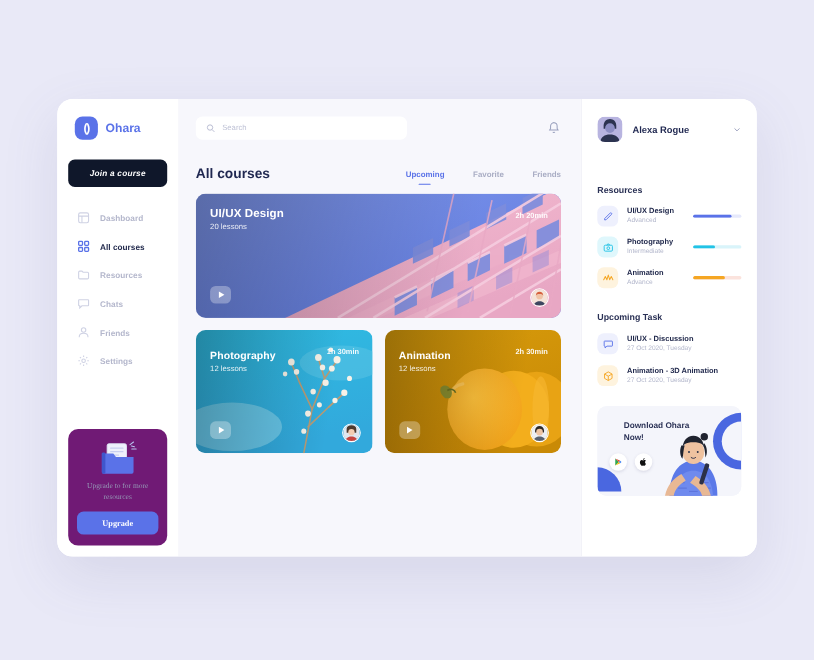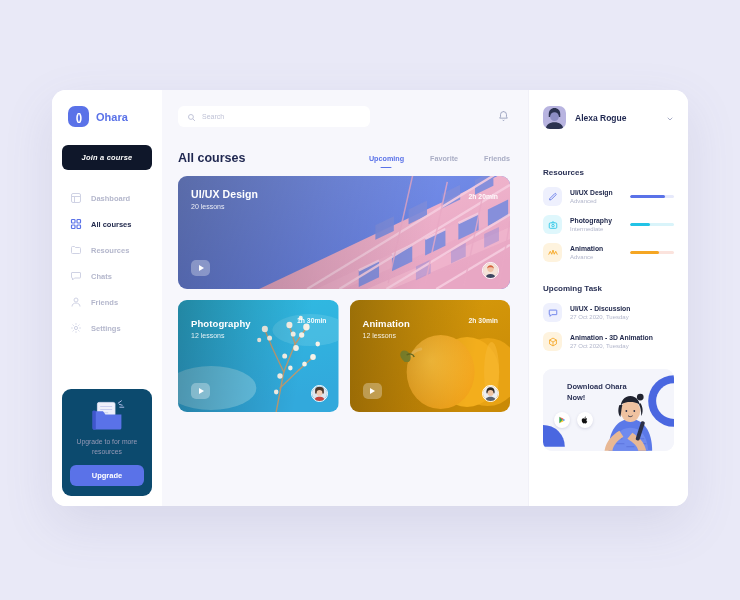--- a/index.html
+++ b/index.html
@@ -55,25 +55,26 @@
     position: relative;
   }
   .nav-item .nav-ico { width: 12px; height: 12px; flex: 0 0 12px; display:flex; align-items:center; justify-content:center; }
   .nav-item .nav-ico svg { width: 12px; height: 12px; }
   .nav-label { font-size: 7.5px; color: #b4b7cc; font-weight: 600; white-space: nowrap; }
   .nav-item.active .nav-label { color: #222a4d; font-weight: 700; }
   .nav-item.active .nav-ico svg { stroke: #5a72e8; fill: none; }
 
   .upgrade-card {
     margin-top: auto;
-    background: #0c4a6e;
+    background: #701a75;
     border-radius: 9px;
     padding: 10px 8px 10px 8px;
     text-align: center;
     position: relative;
+    font-family: Liberation Serif, serif;
   }
   .upgrade-art { height: 34px; position: relative; margin-bottom: 4px; }
   .upgrade-text { font-size: 6.8px; color: #9599b6; line-height: 1.5; margin-bottom: 7px; }
   .upgrade-btn {
     width: 100%; border: none; border-radius: 6px;
     background: #5a72e8; color: #fff;
     font-size: 7.5px; font-weight: 700; padding: 6px 0;
     cursor: pointer; font-family: inherit;
   }
 

